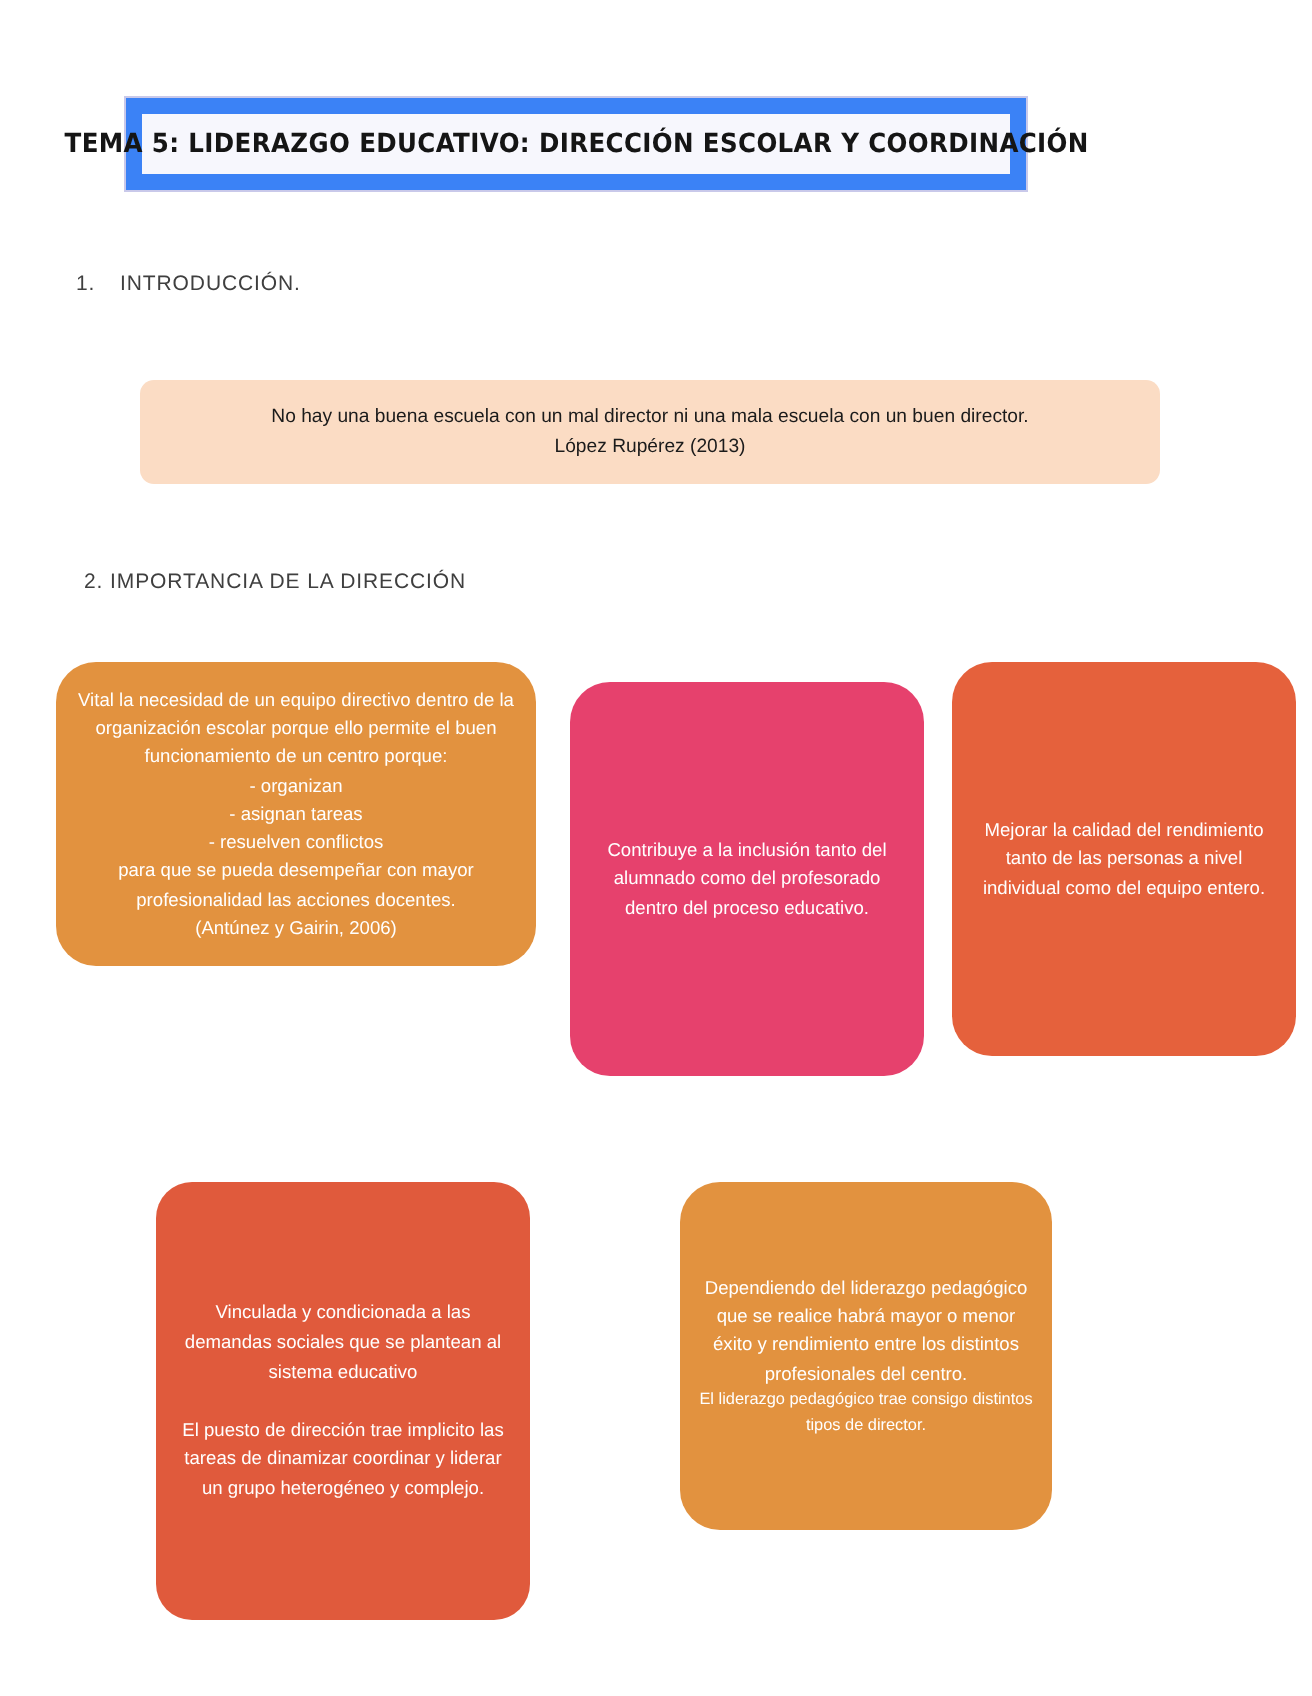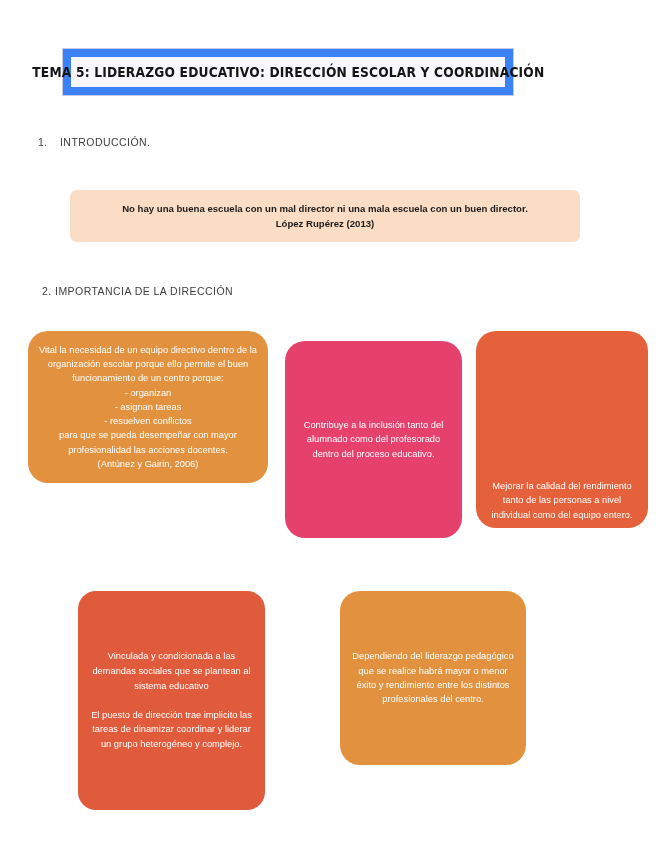--- a/index.html
+++ b/index.html
@@ -62,21 +62,20 @@
     width: 510px;
     height: 52px;
     box-sizing: border-box;
     background: #fbdcc4;
     border-radius: 7px;
     display: flex;
     flex-direction: column;
     align-items: center;
     justify-content: center;
     padding: 0 14px;
-    font-weight: bold;
   }
   #quote-box .quote-line {
     font-size: 9.6px;
     color: #1b1b1b;
     line-height: 15px;
     text-align: center;
     white-space: nowrap;
   }
 
   
@@ -108,21 +107,20 @@
     left: 28px;  top: 331px;  width: 240px; height: 152px;
     background: #e2923f;
   }
   #card-inclusion {
     left: 285px; top: 341px;  width: 177px; height: 197px;
     background: #e6416d;
   }
   #card-calidad {
     left: 476px; top: 331px;  width: 172px; height: 197px;
     background: #e5613c;
-    justify-content: flex-end;
   }
 
   
   #card-demandas {
     left: 78px;  top: 591px;  width: 187px; height: 219px;
     background: #e05a3c;
     border-radius: 18px;
   }
   #card-liderazgo {
     left: 340px; top: 591px;  width: 186px; height: 174px;
@@ -169,13 +167,14 @@
 </div>
 
 <div class="card" id="card-demandas">
   <div class="card-text">Vinculada y condicionada a las demandas sociales que se plantean al sistema educativo
 
 El puesto de dirección trae implicito las tareas de dinamizar coordinar y liderar un grupo heterogéneo y complejo.</div>
 </div>
 
 <div class="card" id="card-liderazgo">
   <div class="card-text block-main">Dependiendo del liderazgo pedagógico que se realice habrá mayor o menor éxito y rendimiento entre los distintos profesionales del centro.</div>
+  <div class="card-text small">El liderazgo pedagógico trae consigo distintos tipos de director.</div>
 </div>
 
 </body></html>

